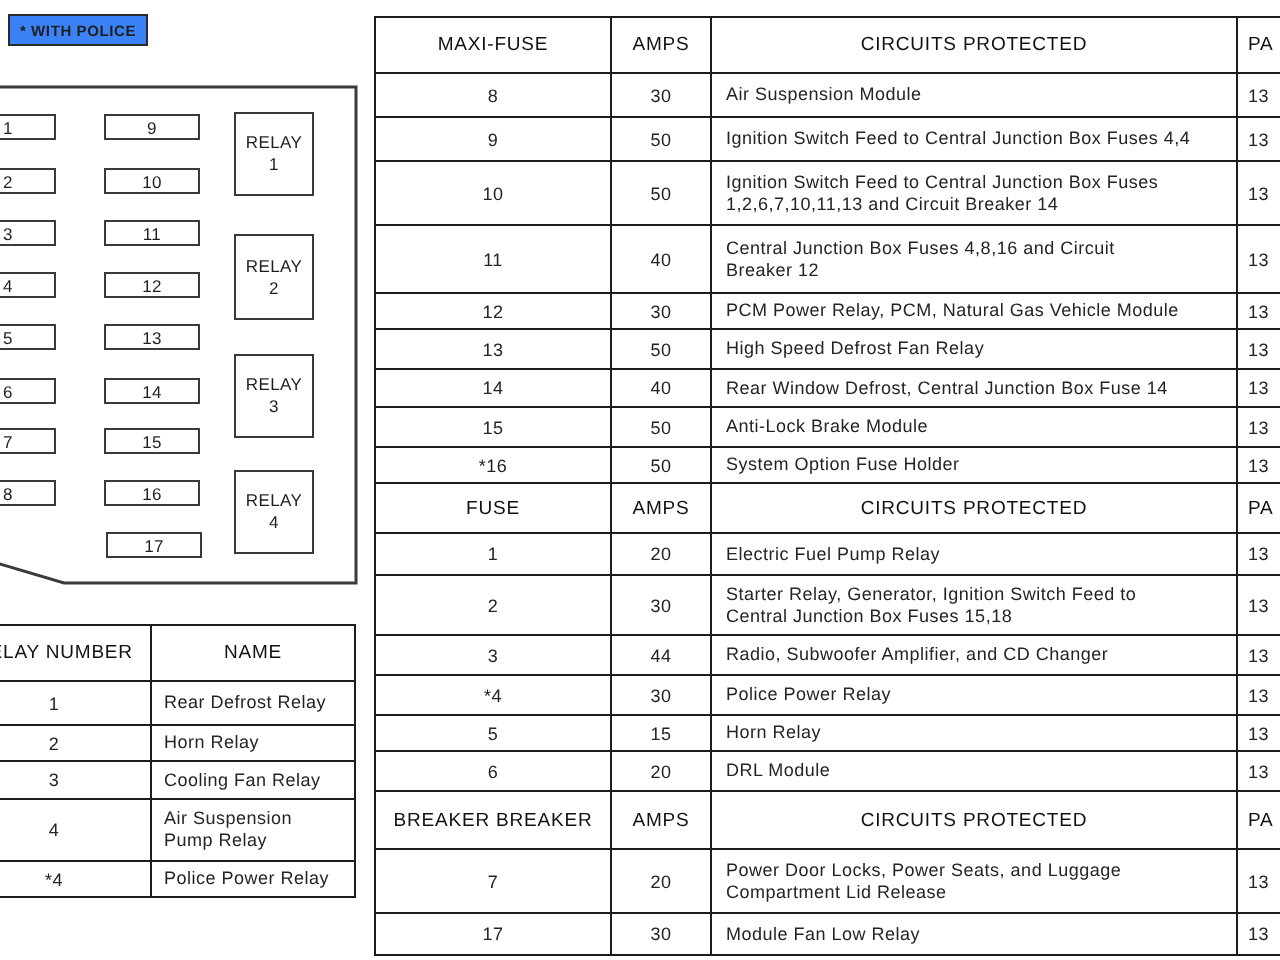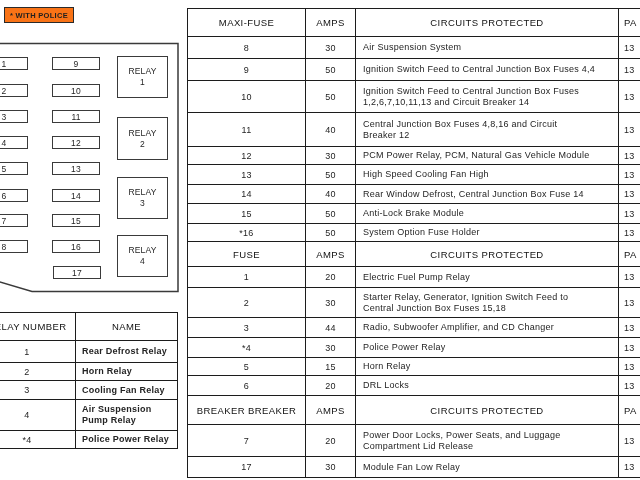--- a/index.html
+++ b/index.html
@@ -10,47 +10,47 @@
     background: #ffffff;
     overflow: hidden;
     font-family: "Liberation Sans", sans-serif;
     color: #1f1f1f;
   }
   
   #panel-svg { position: absolute; left: 0; top: 0; pointer-events: none; }
   .police-label {
     position: absolute; left: 4px; top: 7px;
     width: 70px; height: 16px;
-    border: 1.5px solid #2a2a2a; background: #f97316;
+    border: 1.5px solid #2a2a2a; background: #3b82f6;
     font-size: 7.5px; font-weight: bold; letter-spacing: .3px;
     display: flex; align-items: center; justify-content: center;
     white-space: nowrap;
   }
   .slot {
     position: absolute; width: 48px; height: 13px;
     border: 1.4px solid #3a3a3a; background: #fff;
     font-size: 8.5px; letter-spacing: .2px;
     display: flex; align-items: center; justify-content: center;
   }
   .relaybox {
-    position: absolute; left: 117px; width: 51px;
+    position: absolute; left: 117px; width: 40px;
     border: 1.4px solid #3a3a3a; background: #fff;
     font-size: 8.5px; line-height: 11px; letter-spacing: .2px;
     display: flex; flex-direction: column; align-items: center; justify-content: center;
   }
   
   table { border-collapse: collapse; table-layout: fixed; background: #fff; position: absolute; }
   td { border: 1.5px solid #1c1c1c; font-size: 9px; letter-spacing: .25px; color: #242424; }
   .hc { font-weight: normal; font-size: 9.5px; letter-spacing: .4px; text-align: center; color: #111; }
   .num, .amps { text-align: center; }
   .circ { text-align: left; padding: 3px 6px 3px 7px; white-space: pre; line-height: 10.5px; overflow: hidden; }
   .pagec { text-align: left; padding-left: 5px; overflow: hidden; }
   #main-table { left: 187px; top: 8px; width: 491px; }
   #relay-table { left: -22px; top: 312px; width: 199px; }
-  #relay-table .rname { text-align: left; padding: 3px 4px 3px 6px; white-space: pre; line-height: 11px; font-weight: bold; }
+  #relay-table .rname { text-align: left; padding: 3px 4px 3px 6px; white-space: pre; line-height: 11px; }
 </style>
 </head>
 <body>
 
 <div id="page">
 
   <svg id="panel-svg" width="640" height="480">
     <path d="M -10 43.5 L 178 43.5 L 178 291.5 L 32 291.5 L -10 279" fill="#ffffff" stroke="#3a3a3a" stroke-width="1.5"></path>
   </svg>
 
@@ -137,21 +137,21 @@
 
       <tr style="height:28px">
         <td class="hc">MAXI-FUSE</td>
         <td class="hc">AMPS</td>
         <td class="hc">CIRCUITS PROTECTED</td>
         <td class="hc pagec">PA</td>
       </tr>
       <tr style="height:22px">
         <td class="num">8</td>
         <td class="amps">30</td>
-        <td class="circ">Air Suspension System</td>
+        <td class="circ">Air Suspension Module</td>
         <td class="pagec">13</td>
       </tr>
       <tr style="height:22px">
         <td class="num">9</td>
         <td class="amps">50</td>
         <td class="circ">Ignition Switch Feed to Central Junction Box Fuses 4,4</td>
         <td class="pagec">13</td>
       </tr>
       <tr style="height:32px">
         <td class="num">10</td>
@@ -169,21 +169,21 @@
       </tr>
       <tr style="height:18px">
         <td class="num">12</td>
         <td class="amps">30</td>
         <td class="circ">PCM Power Relay, PCM, Natural Gas Vehicle Module</td>
         <td class="pagec">13</td>
       </tr>
       <tr style="height:20px">
         <td class="num">13</td>
         <td class="amps">50</td>
-        <td class="circ">High Speed Cooling Fan High</td>
+        <td class="circ">High Speed Defrost Fan Relay</td>
         <td class="pagec">13</td>
       </tr>
       <tr style="height:19px">
         <td class="num">14</td>
         <td class="amps">40</td>
         <td class="circ">Rear Window Defrost, Central Junction Box Fuse 14</td>
         <td class="pagec">13</td>
       </tr>
       <tr style="height:20px">
         <td class="num">15</td>
@@ -231,21 +231,21 @@
       </tr>
       <tr style="height:18px">
         <td class="num">5</td>
         <td class="amps">15</td>
         <td class="circ">Horn Relay</td>
         <td class="pagec">13</td>
       </tr>
       <tr style="height:20px">
         <td class="num">6</td>
         <td class="amps">20</td>
-        <td class="circ">DRL Locks</td>
+        <td class="circ">DRL Module</td>
         <td class="pagec">13</td>
       </tr>
 
       <tr style="height:29px">
         <td class="hc">BREAKER BREAKER</td>
         <td class="hc">AMPS</td>
         <td class="hc">CIRCUITS PROTECTED</td>
         <td class="hc pagec">PA</td>
       </tr>
       <tr style="height:32px">

